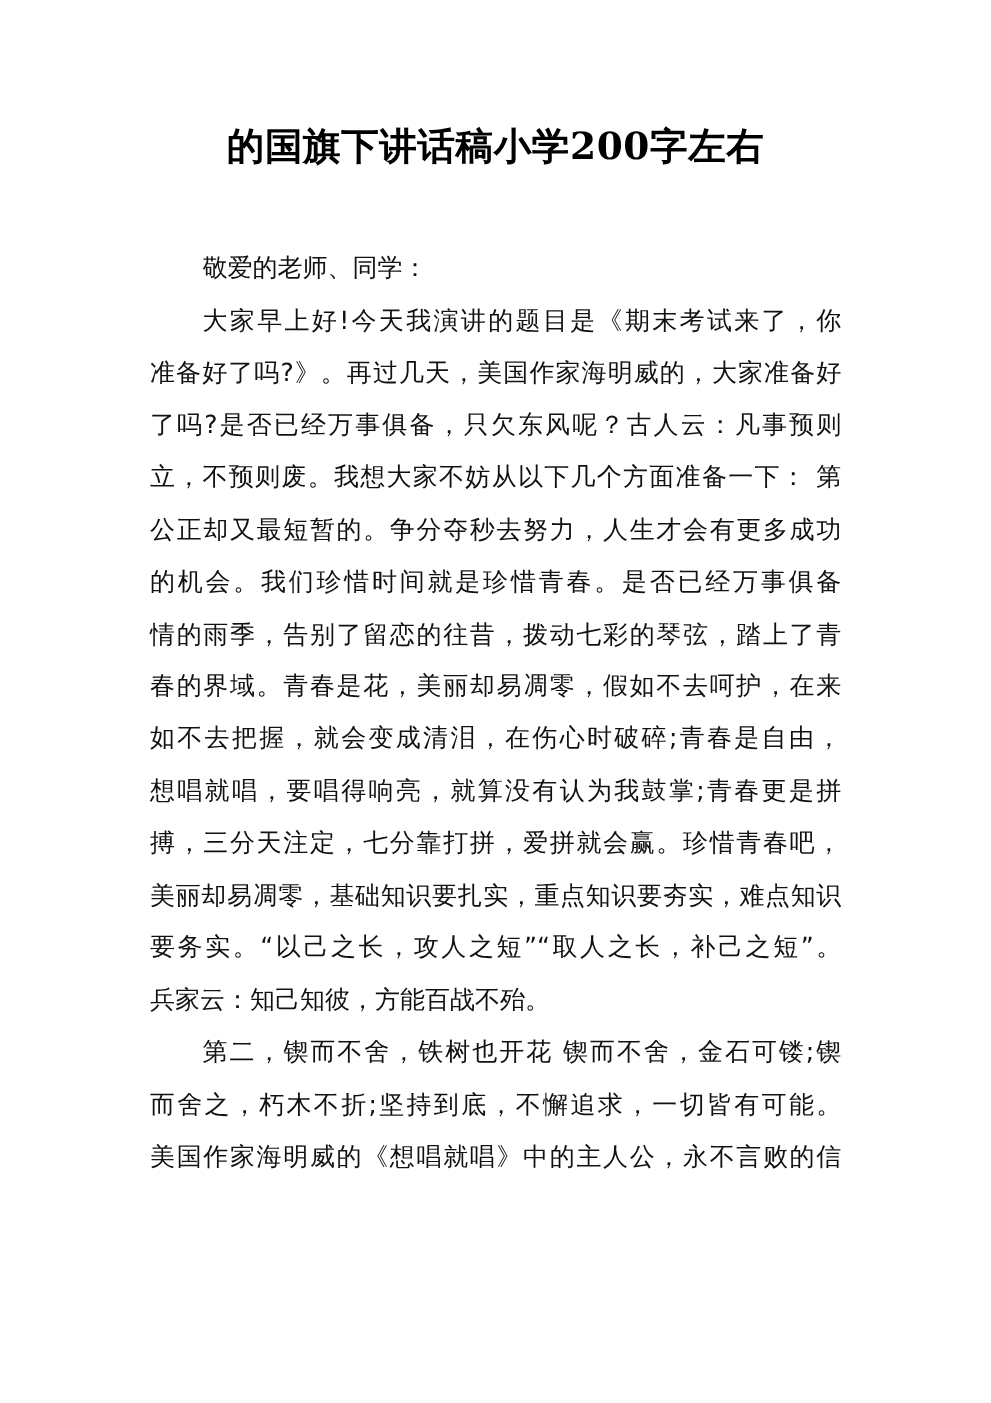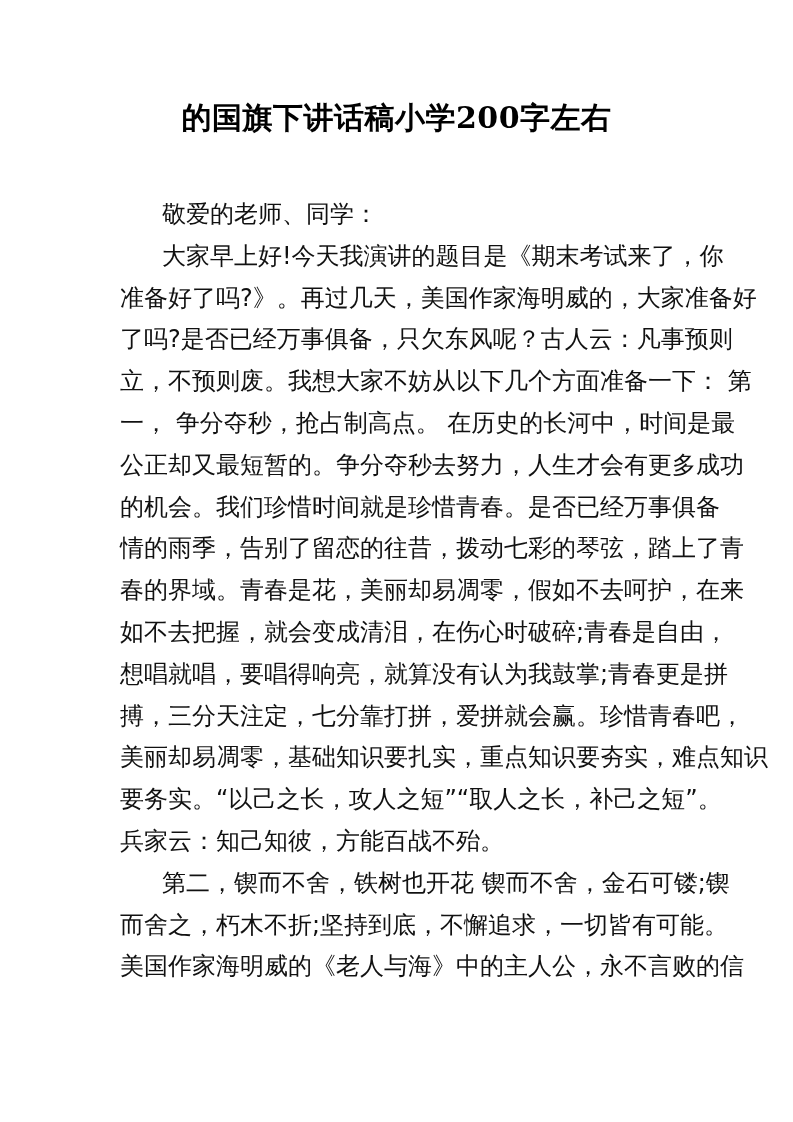--- a/index.html
+++ b/index.html
@@ -34,21 +34,21 @@
       line-height: 44px;
       letter-spacing: 0.5px;
       color: #000000;
     }
     .body {
       position: absolute;
       top: 194px;
       left: 120px;
       width: 553px;
       font-family: "DejaVu Sans", "Liberation Sans", sans-serif;
-      font-size: 24px;
+      font-size: 20px;
       line-height: 41.8px;
       color: #111111;
     }
     .line {
       display: block;
       white-space: nowrap;
       text-align: justify;
       text-align-last: justify;
       height: 41.8px;
     }
@@ -63,28 +63,27 @@
 <body>
 
 <div class="page">
   <div class="title">的国旗下讲话稿小学200字左右</div>
   <div class="body" id="doc-body">
       <span class="line indent last">敬爱的老师、同学：</span>
       <span class="line indent">大家早上好!今天我演讲的题目是《期末考试来了，你</span>
       <span class="line">准备好了吗?》。再过几天，美国作家海明威的，大家准备好</span>
       <span class="line">了吗?是否已经万事俱备，只欠东风呢？古人云：凡事预则</span>
       <span class="line">立，不预则废。我想大家不妨从以下几个方面准备一下： 第</span>
-      <span class="line">一， 争分夺秒，抢占制高点。 在历史的长河中，时间是最</span>
       <span class="line">公正却又最短暂的。争分夺秒去努力，人生才会有更多成功</span>
       <span class="line">的机会。我们珍惜时间就是珍惜青春。是否已经万事俱备</span>
       <span class="line">情的雨季，告别了留恋的往昔，拨动七彩的琴弦，踏上了青</span>
       <span class="line">春的界域。青春是花，美丽却易凋零，假如不去呵护，在来</span>
       <span class="line">如不去把握，就会变成清泪，在伤心时破碎;青春是自由，</span>
       <span class="line">想唱就唱，要唱得响亮，就算没有认为我鼓掌;青春更是拼</span>
       <span class="line">搏，三分天注定，七分靠打拼，爱拼就会赢。珍惜青春吧，</span>
       <span class="line">美丽却易凋零，基础知识要扎实，重点知识要夯实，难点知识</span>
       <span class="line">要务实。“以己之长，攻人之短”“取人之长，补己之短”。</span>
       <span class="line last">兵家云：知己知彼，方能百战不殆。</span>
       <span class="line indent">第二，锲而不舍，铁树也开花 锲而不舍，金石可镂;锲</span>
       <span class="line">而舍之，朽木不折;坚持到底，不懈追求，一切皆有可能。</span>
-      <span class="line">美国作家海明威的《老人与海》中的主人公，永不言败的信</span>
+      <span class="line">美国作家海明威的《想唱就唱》中的主人公，永不言败的信</span>
     </div>
 </div>
 
 </body></html>

